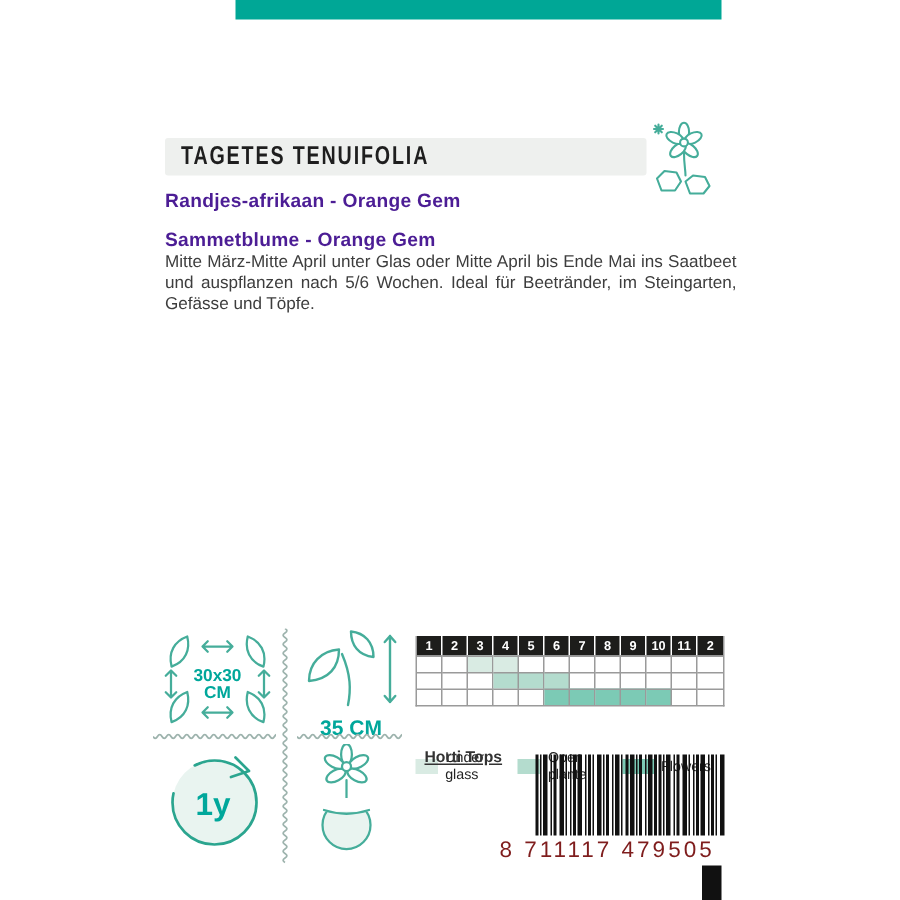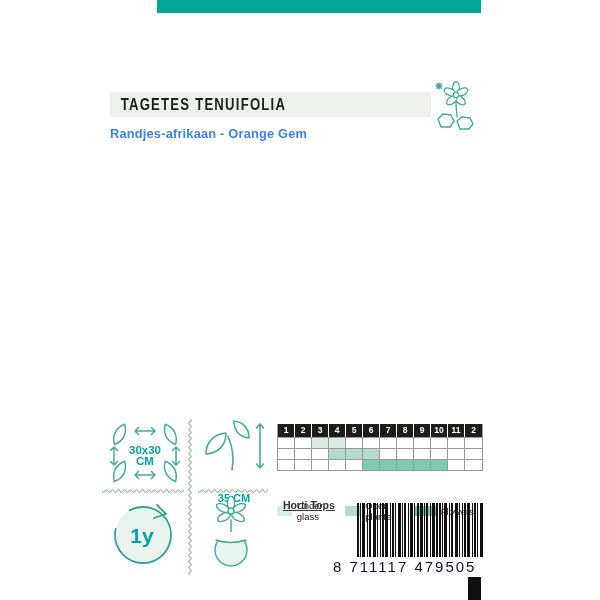--- a/index.html
+++ b/index.html
@@ -16,30 +16,30 @@
   #page-title{
     display:block;line-height:25px;padding-left:13px;
     font-size:16px;font-weight:700;color:#1e1e1e;letter-spacing:1.5px;
     transform:scale(0.82,1.08);transform-origin:left center;white-space:nowrap;
   }
   #flower-icon{left:431px;top:80px;}
   
   #sections{left:110px;top:126px;width:381px;}
   .section{margin-bottom:11px;}
   .section h3{
-    margin:0 0 2px 0;font-size:12.8px;font-weight:700;color:#3b82f6;letter-spacing:.2px;
+    margin:0 0 2px 0;font-size:12.8px;font-weight:700;color:#4c1d95;letter-spacing:.2px;
   }
   .section p{
     margin:0;font-size:11.4px;line-height:13.9px;color:#3d3d3d;text-align:justify;
   }
   
   .icon-label{color:#00a79b;font-weight:700;}
   #spacing-icon{left:104px;top:421px;}
   #height-icon{left:198px;top:420px;width:72px;text-align:center;}
-  #height-label{font-size:11px;margin-top:16px;}
+  #height-label{font-size:14px;margin-top:0;}
   #cycle-icon{left:108px;top:497px;}
   #pot-icon{left:202px;top:496px;}
   .divider{stroke:#9db3ad;stroke-width:1.2;fill:none;}
   
   #calendar{left:277px;top:424px;width:206px;border:1px solid #9a9a9a;border-top:none;box-sizing:border-box;}
   #cal-months{display:grid;grid-template-columns:repeat(12,1fr);height:13px;background:#1d1d1b;}
   #cal-months .m{
     color:#fff;font-size:8.5px;font-weight:700;text-align:center;line-height:13px;
     border-right:1px solid #ffffff;
   }
@@ -56,21 +56,21 @@
   #distribution{left:283px;top:499px;width:78px;color:#333;}
   #dist-brand{font-size:10.5px;font-weight:700;margin-bottom:1px;text-decoration:underline;}
   .dist-line{font-size:9px;line-height:11.3px;}
   
   #barcode{left:333px;top:503px;width:152px;height:76px;}
   #bars{position:absolute;left:24px;top:0;width:126px;height:54px;display:flex;align-items:stretch;}
   #bars .bar{background:#111;height:100%;}
   #bars .gap{height:100%;}
   #barcode-digits{
     position:absolute;left:0;top:55px;width:152px;
-    font-size:15px;letter-spacing:2px;color:#0f172a;white-space:nowrap;
+    font-size:15px;letter-spacing:2px;color:#7f1d1d;white-space:nowrap;
   }
   #black-mark{left:468px;top:577px;width:13px;height:23px;background:#111;}
 </style>
 </head>
 <body>
 
 <div class="abs" id="top-bar"></div>
 
 <div class="abs" id="header-bar">
   <span id="page-title">TAGETES TENUIFOLIA</span>
@@ -99,20 +99,24 @@
   </g>
 </svg>
 
 <div class="abs" id="sections">
   <div class="section">
     <h3>Randjes-afrikaan - Orange Gem</h3>
   </div>
   <div class="section">
   </div>
   <div class="section">
+  </div>
+  <div class="section">
+    <h3>Sammetblume - Orange Gem</h3>
+    <p>Mitte März-Mitte April unter Glas oder Mitte April bis Ende Mai ins Saatbeet und auspflanzen nach 5/6 Wochen. Ideal für Beetränder, im Steingarten, Gefässe und Töpfe.</p>
   </div>
 </div>
 
 <svg class="abs" id="spacing-icon" width="82" height="64" viewBox="0 0 82 64">
   <g stroke="#45ad9a" stroke-width="1.5" fill="#ffffff" stroke-linecap="round" stroke-linejoin="round">
 
     <path d="M8 22 C8 12 14 6 23 5 C23 14 18 21 8 22 Z" transform="rotate(-14 15 13)"></path>
     <path d="M74 22 C74 12 68 6 59 5 C59 14 64 21 74 22 Z" transform="rotate(14 67 13)"></path>
     <path d="M8 59 C8 49 14 43 23 42 C23 51 18 58 8 59 Z" transform="rotate(-14 15 50)"></path>
     <path d="M74 59 C74 49 68 43 59 42 C59 51 64 58 74 59 Z" transform="rotate(14 67 50)"></path>

